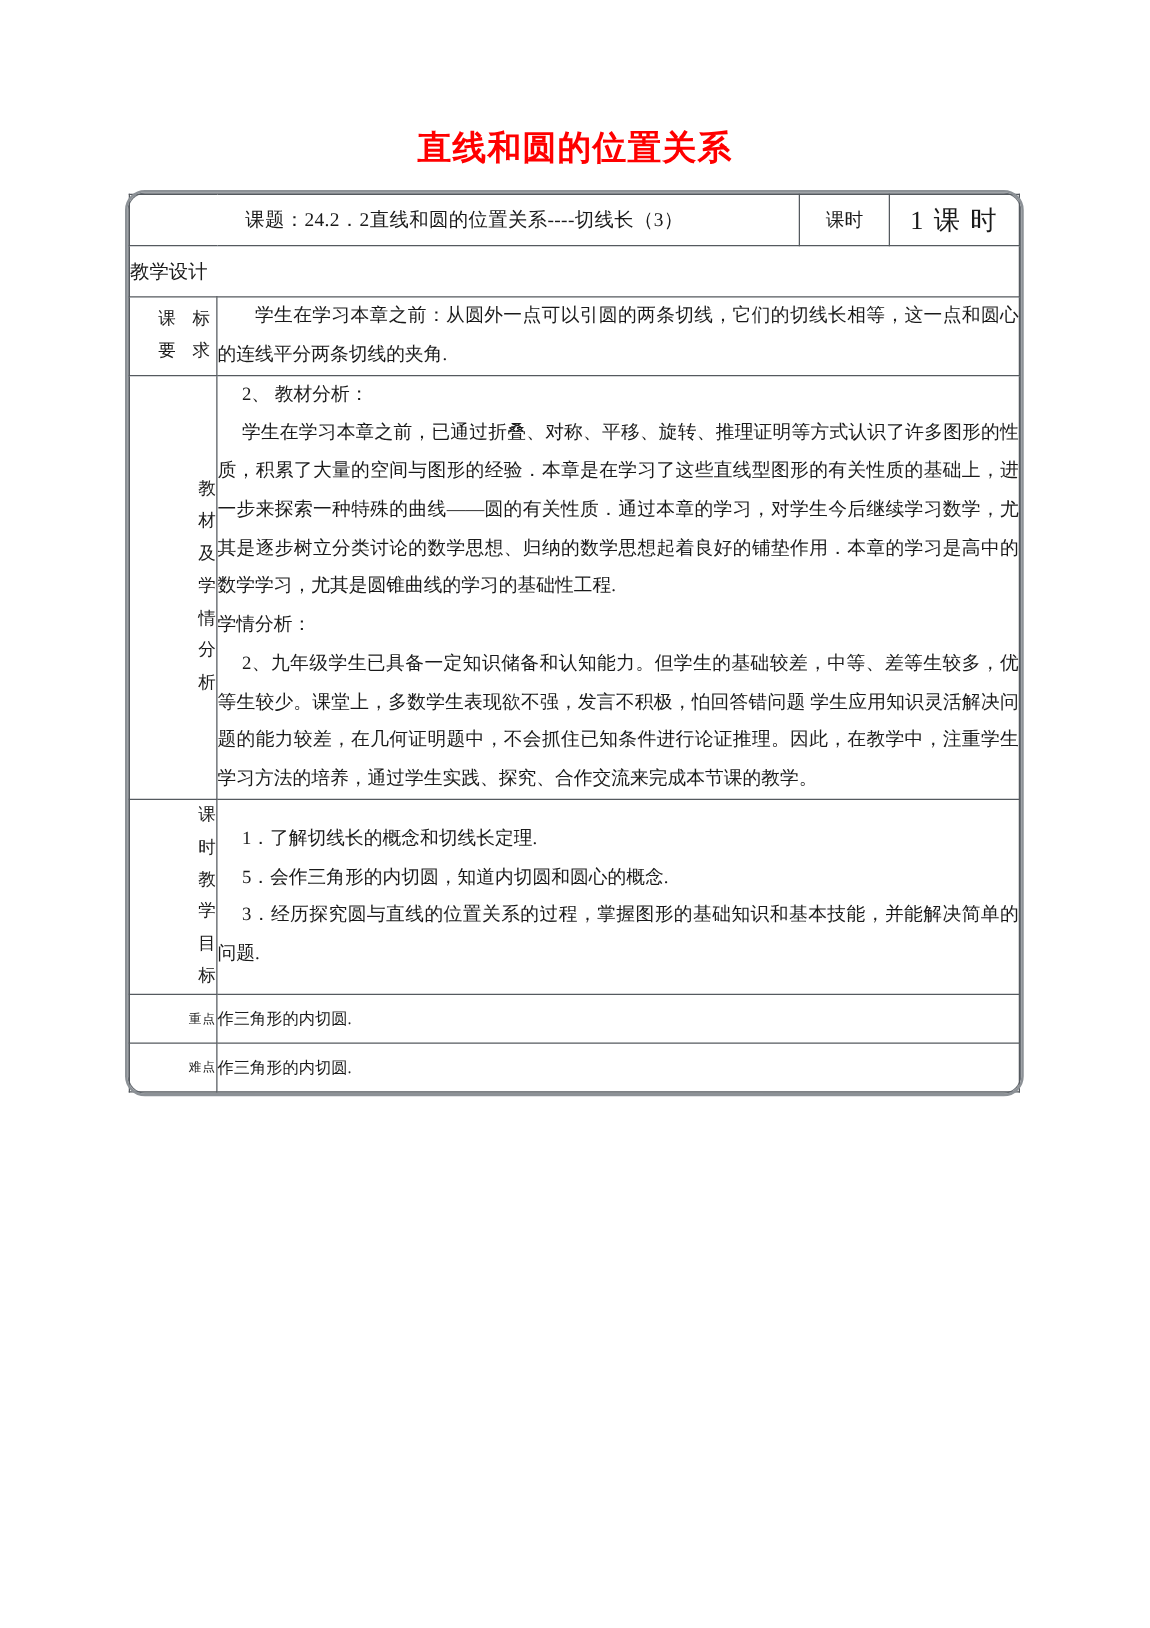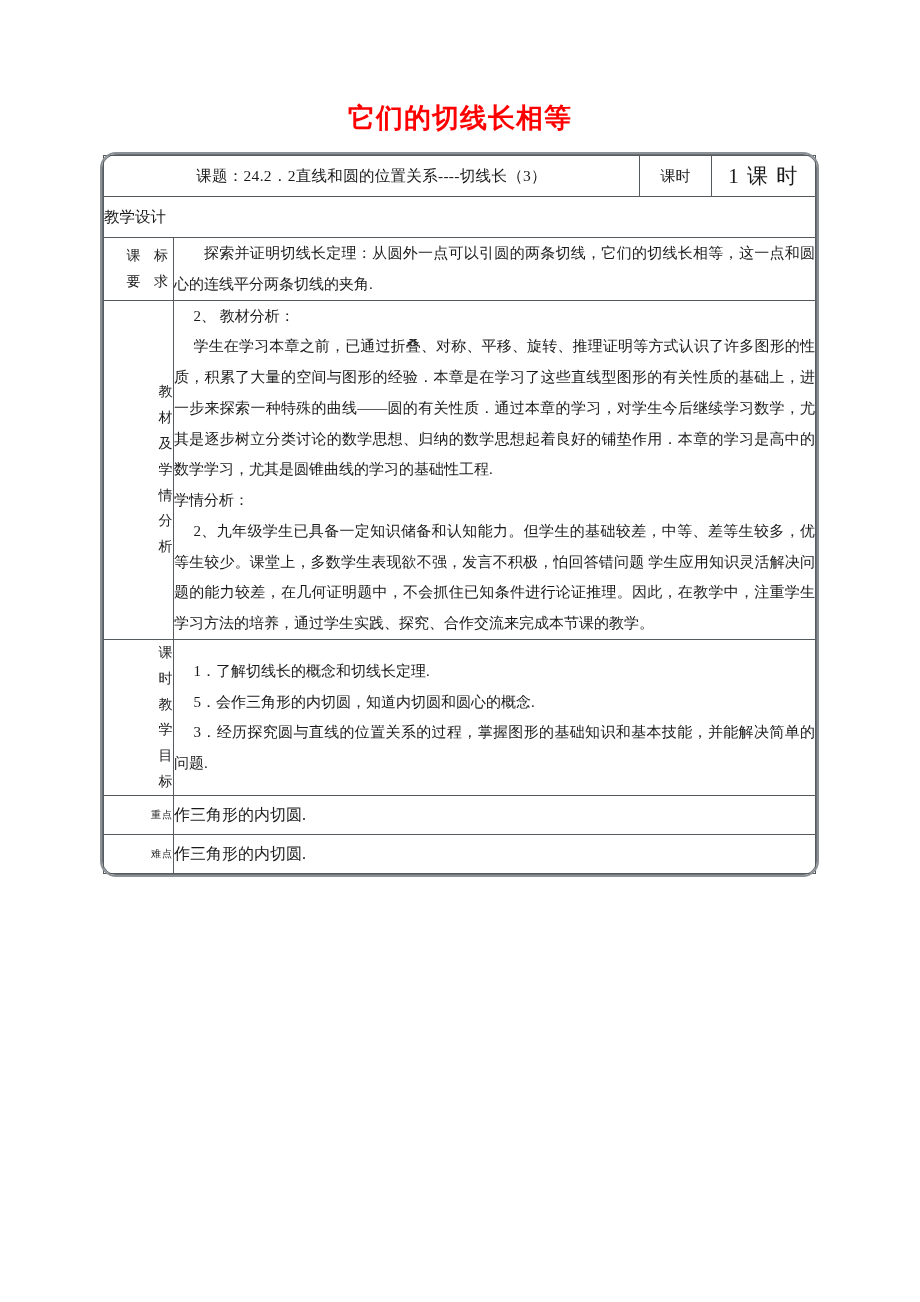--- a/index.html
+++ b/index.html
@@ -139,31 +139,31 @@
   .body-cell p.indent1 { text-indent: 1.3em; }
 
   
   .row-simple td { height: 38px; }
   .simple-label {
     text-align: right;
     font-size: 10px;
     letter-spacing: 1px;
   }
   .simple-body {
-    font-size: 16px;
+    font-size: 13px;
     padding-left: 34px;
     margin-left: 16px;
   }
 </style>
 </head>
 <body>
 
 <div class="page">
 
-  <div class="doc-title">它们的切线长相等</div>
+  <div class="doc-title">直线和圆的位置关系</div>
 
 
   <table class="plan-table">
     <colgroup>
       <col class="col-label">
       <col class="col-body">
       <col class="col-k">
       <col class="col-v">
     </colgroup>
     <tbody>
@@ -177,21 +177,21 @@
       <tr class="row-design">
         <td colspan="4">教学设计</td>
       </tr>
 
       <tr>
         <td class="v-label pair">
           <span>课 标</span>
           <span>要 求</span>
         </td>
         <td class="body-cell" colspan="3">
-          <p class="indent2">探索并证明切线长定理：从圆外一点可以引圆的两条切线，它们的切线长相等，这一点和圆心的连线平分两条切线的夹角.</p>
+          <p class="indent2">学生在学习本章之前：从圆外一点可以引圆的两条切线，它们的切线长相等，这一点和圆心的连线平分两条切线的夹角.</p>
         </td>
       </tr>
 
       <tr>
         <td class="v-label">
           <span>教</span>
           <span>材</span>
           <span>及</span>
           <span>学</span>
           <span>情</span>

